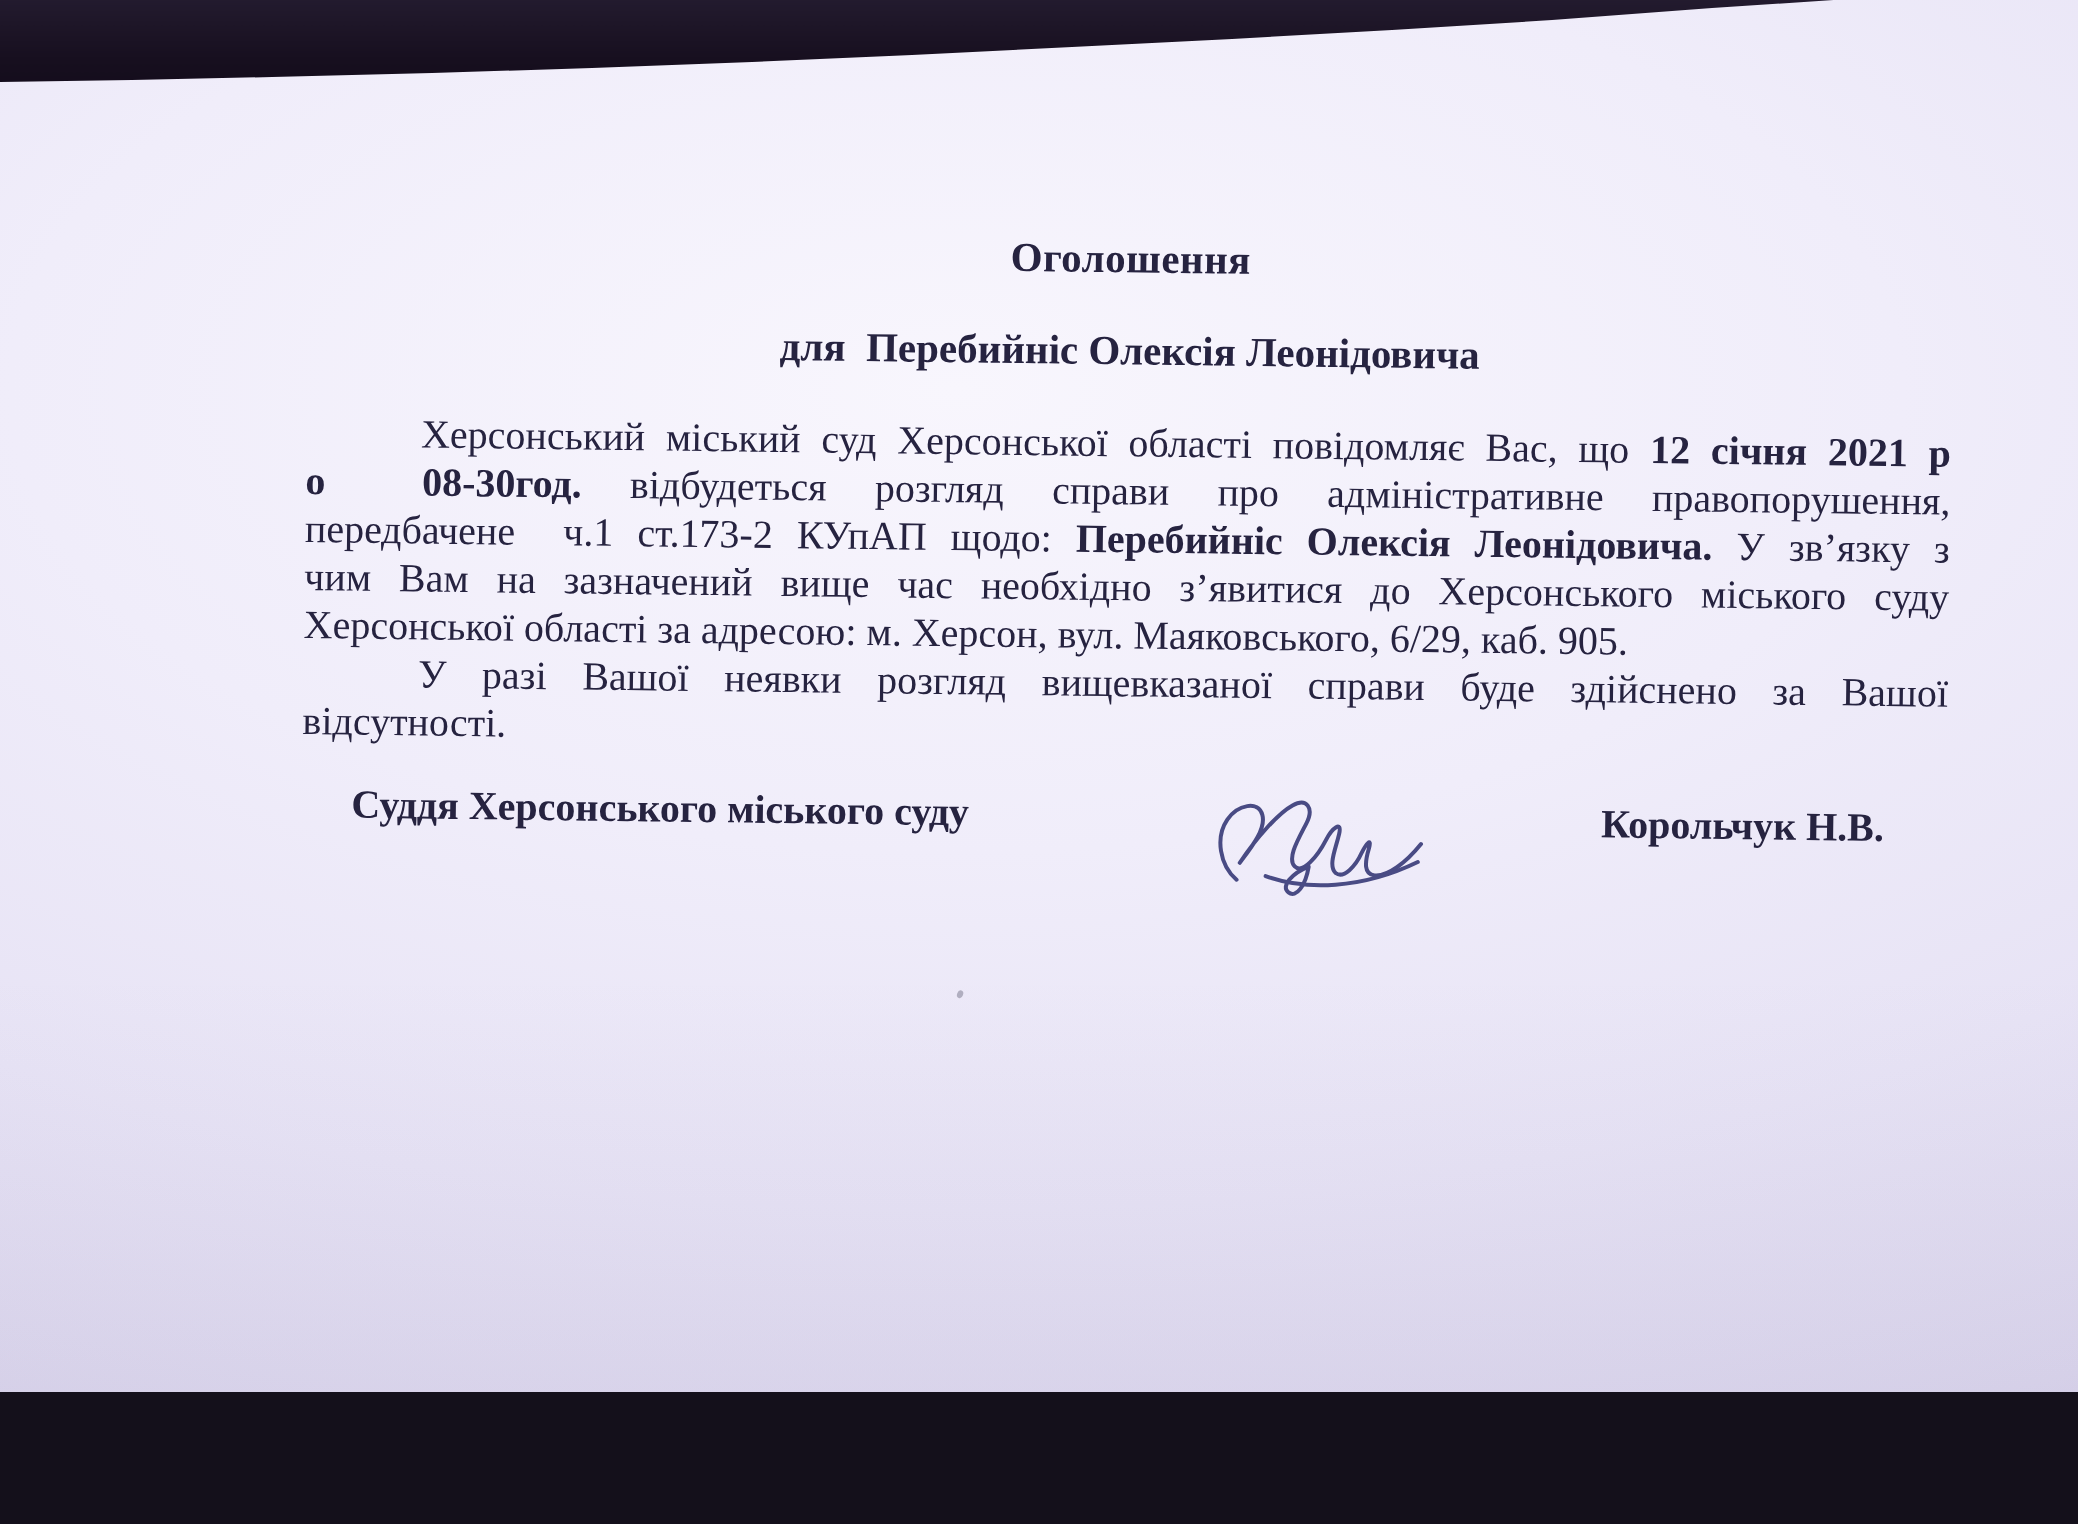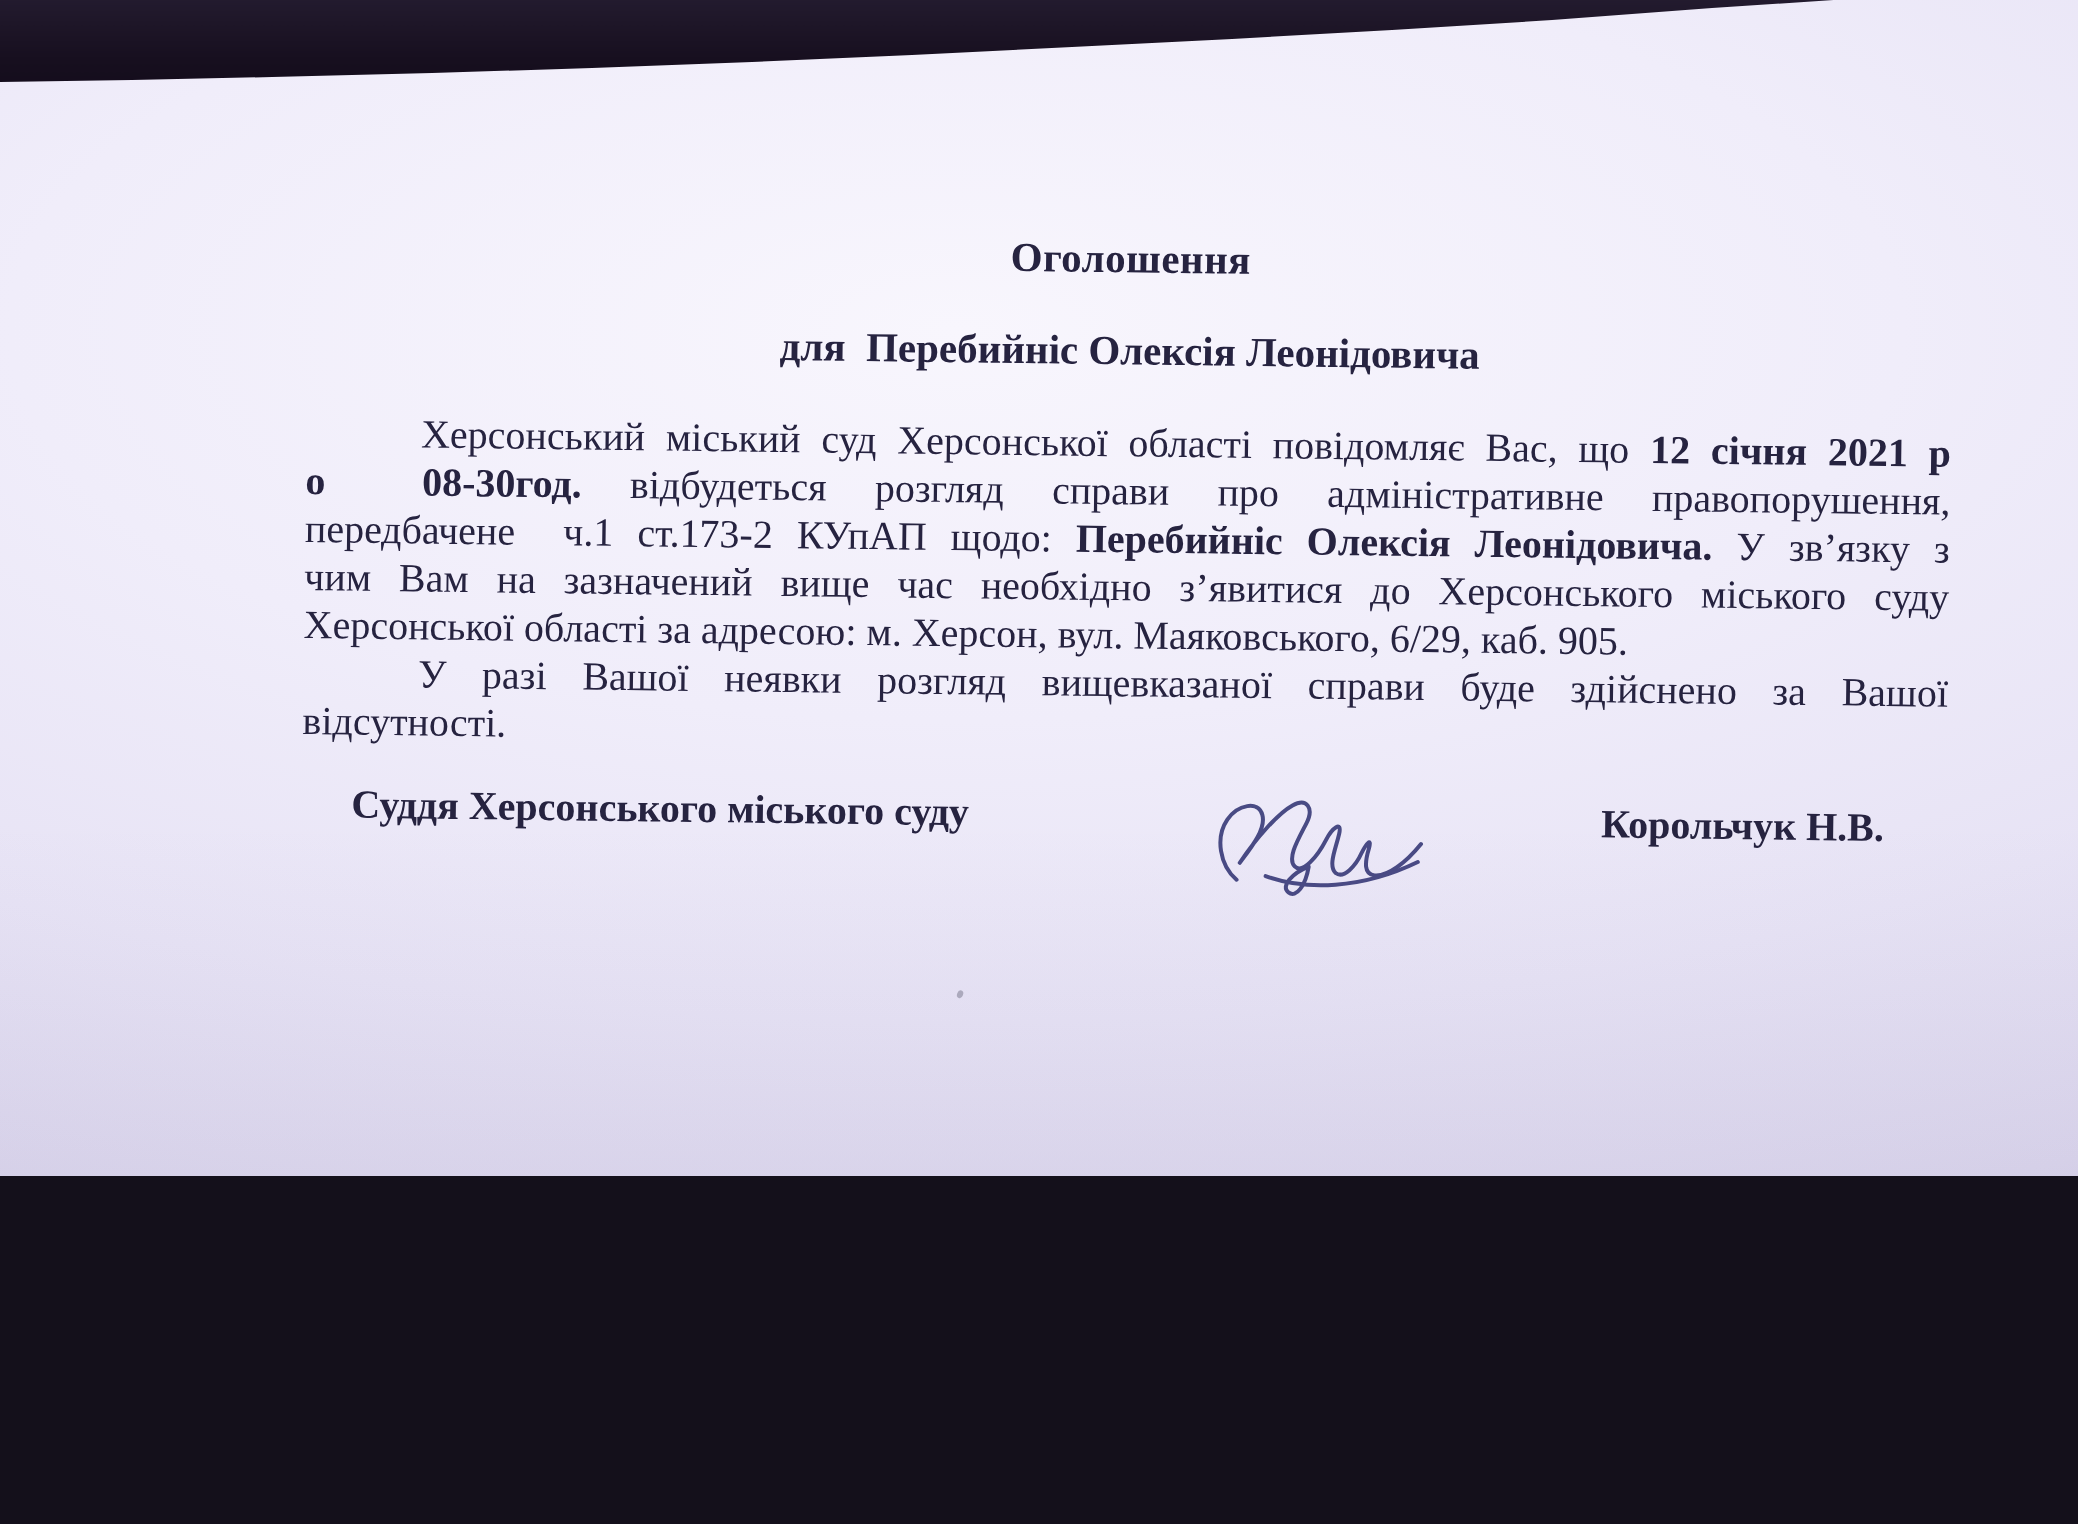--- a/index.html
+++ b/index.html
@@ -1,17 +1,17 @@
 <!DOCTYPE html>
 <html><head>
 <meta charset="utf-8">
 <style>
   html,body{margin:0;padding:0;background:#14101b;}
   #stage{
-    position:relative;width:2078px;height:1176px;overflow:hidden;
+    position:relative;width:2078px;height:1392px;overflow:hidden;
     background:#14101b;
     font-family:"Liberation Serif","DejaVu Serif",serif;
   }
   
   #paper{
     position:absolute;inset:0;
     background:
       radial-gradient(ellipse 130% 95% at 46% 28%,
         #f8f6fd 0%, #f0edfa 35%, #e7e3f5 62%, #ddd8ee 85%, #d3cde6 100%);
   }

